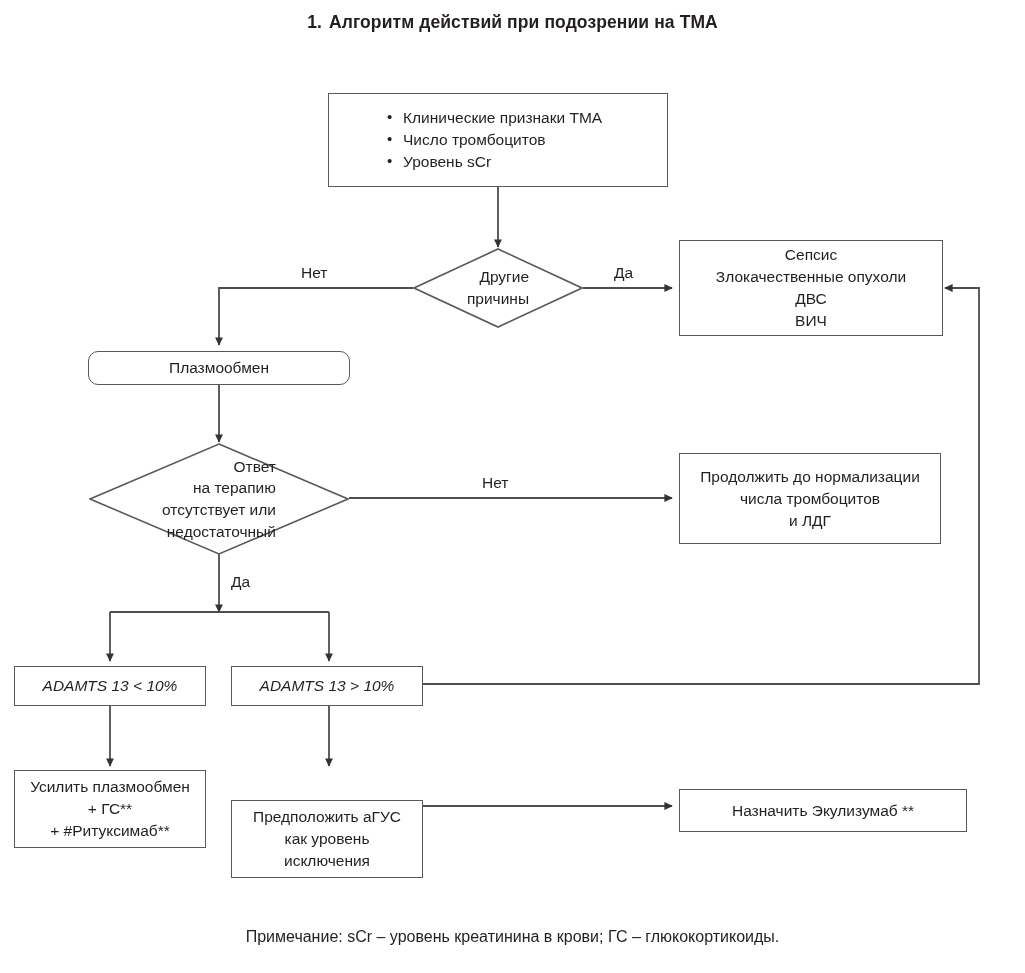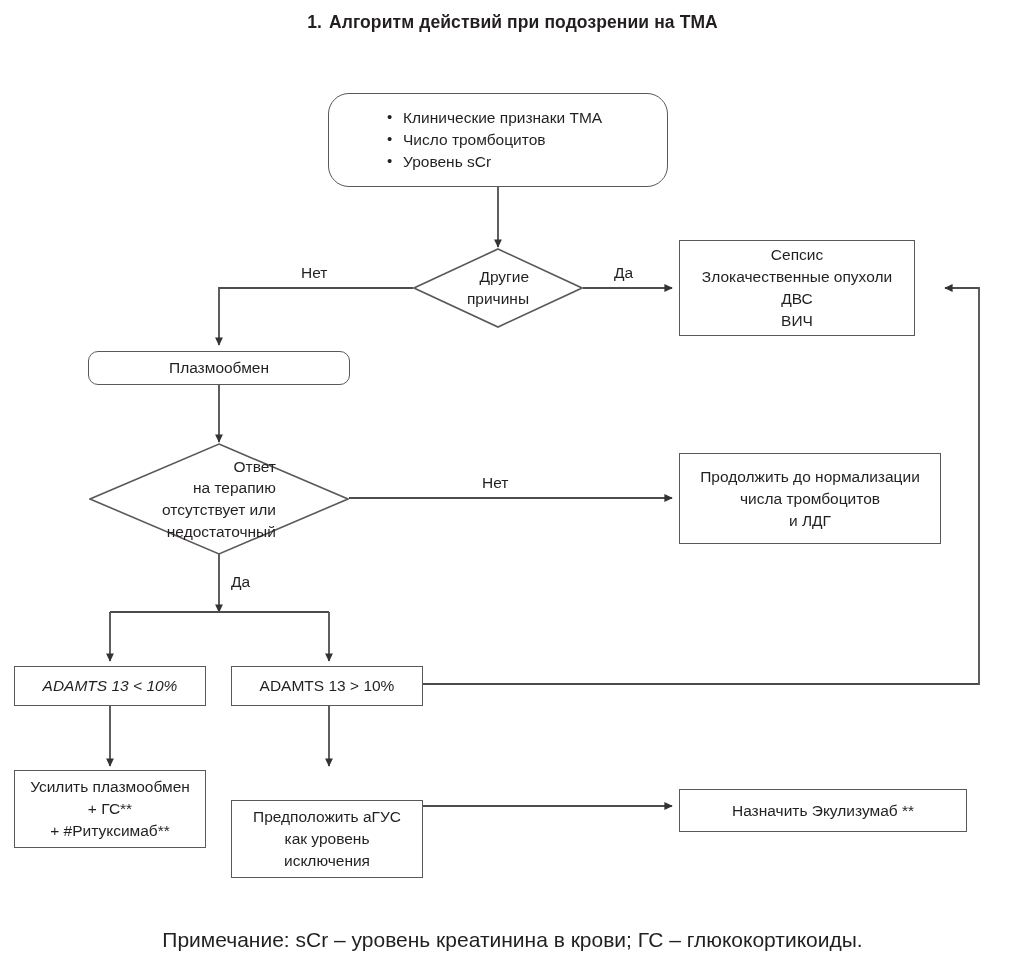--- a/index.html
+++ b/index.html
@@ -51,21 +51,20 @@
     font-size: 15.5px;
     line-height: 1.42;
     color: #231f20;
     z-index: 2;
   }
   .node .line { display: block; white-space: nowrap; }
   .node.bullets {
     align-items: flex-start;
     text-align: left;
     padding-left: 58px;
-    border-radius: 21px;
   }
   .node.bullets .line {
     position: relative;
     padding-left: 16px;
   }
   .node.bullets .line::before {
     content: "\2022";
     position: absolute;
     left: 0;
     top: -1px;
@@ -100,21 +99,21 @@
     color: #231f20;
     white-space: nowrap;
     z-index: 3;
   }
   .footnote {
     position: absolute;
     left: 0;
     top: 928px;
     width: 1025px;
     text-align: center;
-    font-size: 21px;
+    font-size: 16px;
     color: #231f20;
   }
 </style>
 </head>
 <body>
 
 <div id="page">
 
   <div class="title">
     <span class="num">1.</span><span>Алгоритм действий при подозрении на ТМА</span>
@@ -166,21 +165,21 @@
     </svg>
     <div class="dtext">
       <span class="line">Другие</span>
       <span class="line">причины</span>
     </div>
   </div>
 
   <div class="edge-label" style="left:301px; top:264px;">Нет</div>
   <div class="edge-label" style="left:614px; top:264px;">Да</div>
 
-  <div class="node" style="left:679px; top:240px; width:236px; height:96px;">
+  <div class="node" style="left:679px; top:240px; width:264px; height:96px;">
     <span class="line">Сепсис</span>
     <span class="line">Злокачественные опухоли</span>
     <span class="line">ДВС</span>
     <span class="line">ВИЧ</span>
   </div>
 
   <div class="node" style="left:88px; top:351px; width:262px; height:34px;border-radius:10px;">
     <span class="line">Плазмообмен</span>
   </div>
 
@@ -202,21 +201,21 @@
   <div class="node" style="left:679px; top:453px; width:262px; height:91px;">
     <span class="line">Продолжить до нормализации</span>
     <span class="line">числа тромбоцитов</span>
     <span class="line">и ЛДГ</span>
   </div>
 
   <div class="node" style="left:14px; top:666px; width:192px; height:40px;font-style:italic;">
     <span class="line">ADAMTS 13 &lt; 10%</span>
   </div>
 
-  <div class="node" style="left:231px; top:666px; width:192px; height:40px;">
+  <div class="node" style="left:231px; top:666px; width:192px; height:40px;font-style:italic;">
     <span class="line">ADAMTS 13 &gt; 10%</span>
   </div>
 
   <div class="node" style="left:14px; top:770px; width:192px; height:78px;">
     <span class="line">Усилить плазмообмен</span>
     <span class="line">+ ГС**</span>
     <span class="line">+ #Ритуксимаб**</span>
   </div>
 
   <div class="node" style="left:231px; top:800px; width:192px; height:78px;">

